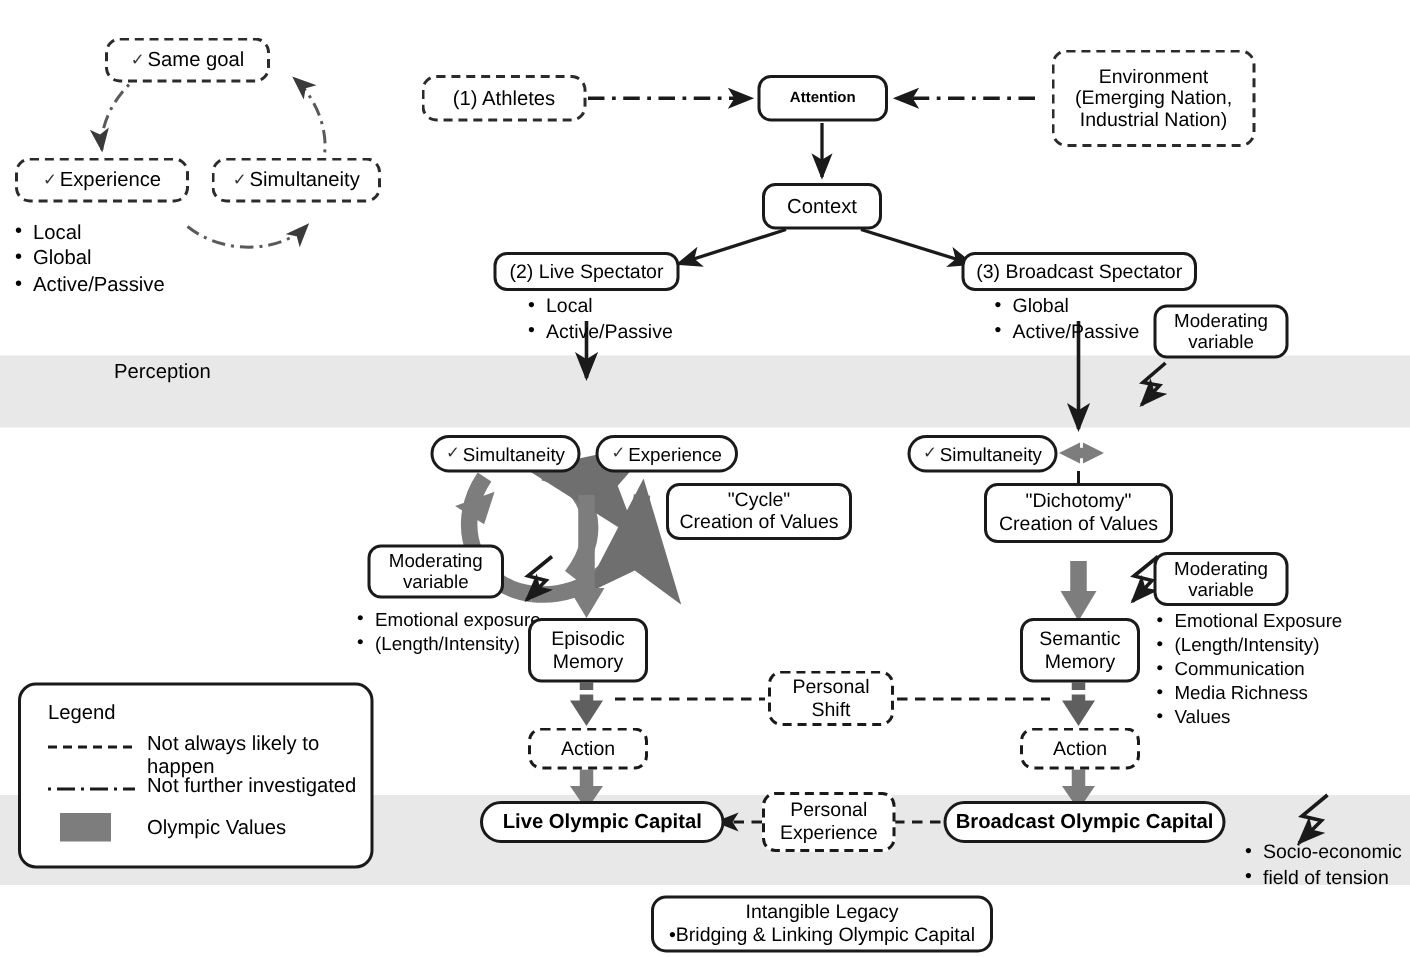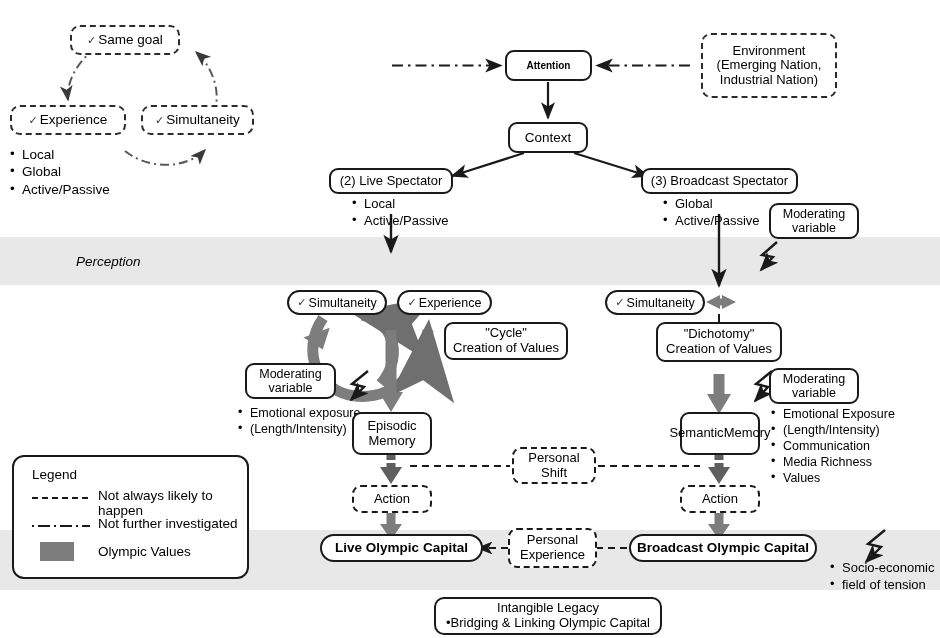--- a/index.html
+++ b/index.html
@@ -131,20 +131,23 @@
     <span class="tick">✓</span>
     <span>Simultaneity</span>
   </div>
 
   <ul class="bullets sm" style="left:10px;top:146px;font-size:13.5px;">
     <li>Local</li>
     <li>Global</li>
     <li>Active/Passive</li>
   </ul>
 
+  <div class="node dashdot" style="left:281px;top:50px;width:110px;height:31px;font-size:13.5px;">
+    <span>(1) Athletes</span>
+  </div>
 
   <div class="node solid bold" style="left:505px;top:50px;width:87px;height:31px;font-size:10px;">
     <span>Attention</span>
   </div>
 
   <div class="node dashdot" style="left:701px;top:33px;width:136px;height:65px;font-size:13px;flex-direction:column;">
     <span>Environment</span>
     <span>(Emerging Nation,</span>
     <span>Industrial Nation)</span>
   </div>
@@ -238,21 +241,21 @@
     <li style="padding-left:12px;">
       <span>(Length/Intensity)</span>
     </li>
     <li>Communication</li>
     <li>Media Richness</li>
     <li style="padding-left:12px;">
       <span>Values</span>
     </li>
   </ul>
 
-  <div class="node solid" style="left:680px;top:412px;width:80px;height:43px;font-size:13px;flex-direction:row;">
+  <div class="node solid" style="left:680px;top:412px;width:80px;height:43px;font-size:13px;flex-direction:column;">
     <span>Semantic</span>
     <span>Memory</span>
   </div>
 
   <div class="node dashed" style="left:680px;top:485px;width:80px;height:28px;font-size:13px;">
     <span>Action</span>
   </div>
 
   <div class="node solid bold" style="left:629px;top:534px;width:188px;height:28px;font-size:13.5px;border-radius:14px;">
     <span>Broadcast Olympic Capital</span>
@@ -273,21 +276,21 @@
   <div class="node dashed" style="left:508px;top:528px;width:89px;height:40px;font-size:13px;flex-direction:column;">
     <span>Personal</span>
     <span>Experience</span>
   </div>
 
   <div class="node solid" style="left:434px;top:597px;width:228px;height:38px;font-size:13px;flex-direction:column;border-radius:10px;">
     <span>Intangible Legacy</span>
     <span>•Bridging &amp; Linking Olympic Capital</span>
   </div>
 
-  <div class="lbl" style="left:76px;top:254px;font-size:13.5px;font-style:italic;">Perception</div>
+  <div class="lbl" style="left:76px;top:240px;font-size:13.5px;">Perception</div>
 
   <div class="legend-box">
     <div class="legend-title">Legend</div>
 
     <svg style="position:absolute;left:18px;top:34px;width:60px;height:14px;">
       <line x1="0" y1="7" x2="58" y2="7" stroke="#1a1a1a" stroke-width="2" stroke-dasharray="6,4"></line>
     </svg>
     <div class="legend-row" style="left:84px;top:31px;">Not always likely to happen</div>
 
     <svg style="position:absolute;left:18px;top:62px;width:60px;height:14px;">

